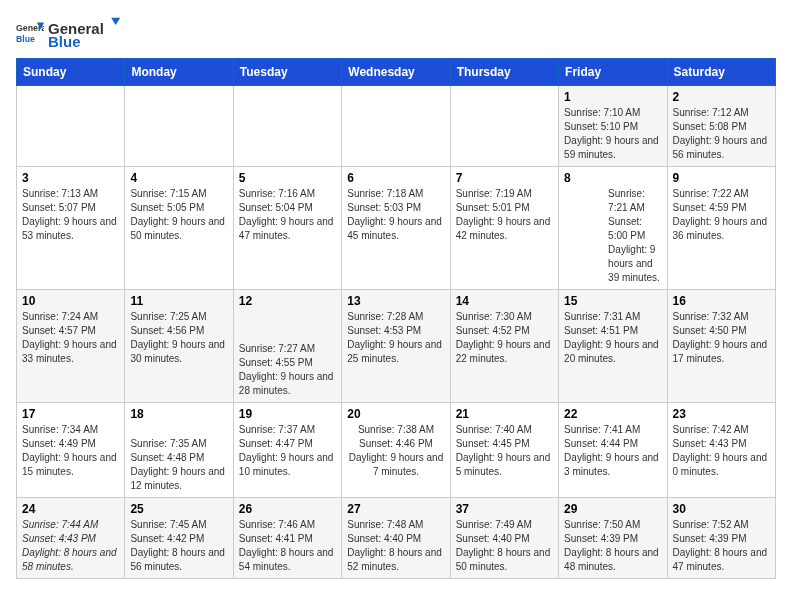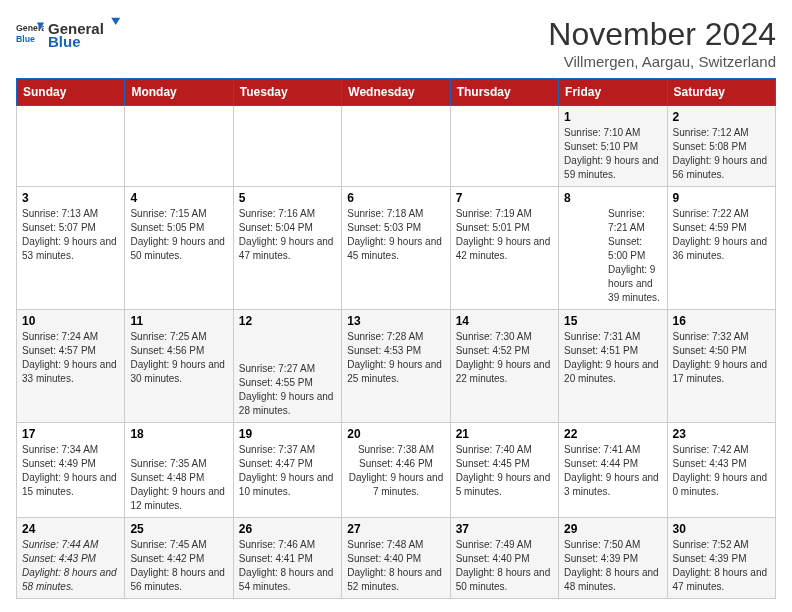--- a/index.html
+++ b/index.html
@@ -36,21 +36,21 @@
     .subtitle {
       font-size: 15px;
       color: #555;
     }
     table {
       width: 100%;
       border-collapse: collapse;
       font-size: 11px;
     }
     thead tr th {
-      background-color: #b91c1c;
+      background-color: #1d4ed8;
       color: #fff;
       text-align: left;
       padding: 6px 6px;
       font-size: 12px;
       font-weight: bold;
       border: 1px solid #1565c0;
     }
     tbody tr td {
       border: 1px solid #ccc;
       vertical-align: top;
@@ -93,24 +93,20 @@
     <div>
       <div style="display:flex; align-items:baseline; gap:0px;">
         <span style="font-size:15px; font-weight:bold; color:#333;">General</span>
         <svg width="18" height="18" viewBox="0 0 20 20">
           <polygon points="8,2 18,2 13,10" fill="#1565c0"></polygon>
         </svg>
       </div>
       <div style="font-size:15px; font-weight:bold; color:#1565c0; margin-top:-4px;">Blue</div>
     </div>
   </div>
-  <div class="title-block">
-    <div class="month-title">November 2024</div>
-    <div class="subtitle">Villmergen, Aargau, Switzerland</div>
-  </div>
 </div>
 
 <table>
   <thead>
     <tr>
     <th>Sunday</th>
         <th>Monday</th>
         <th>Tuesday</th>
         <th>Wednesday</th>
         <th>Thursday</th>

